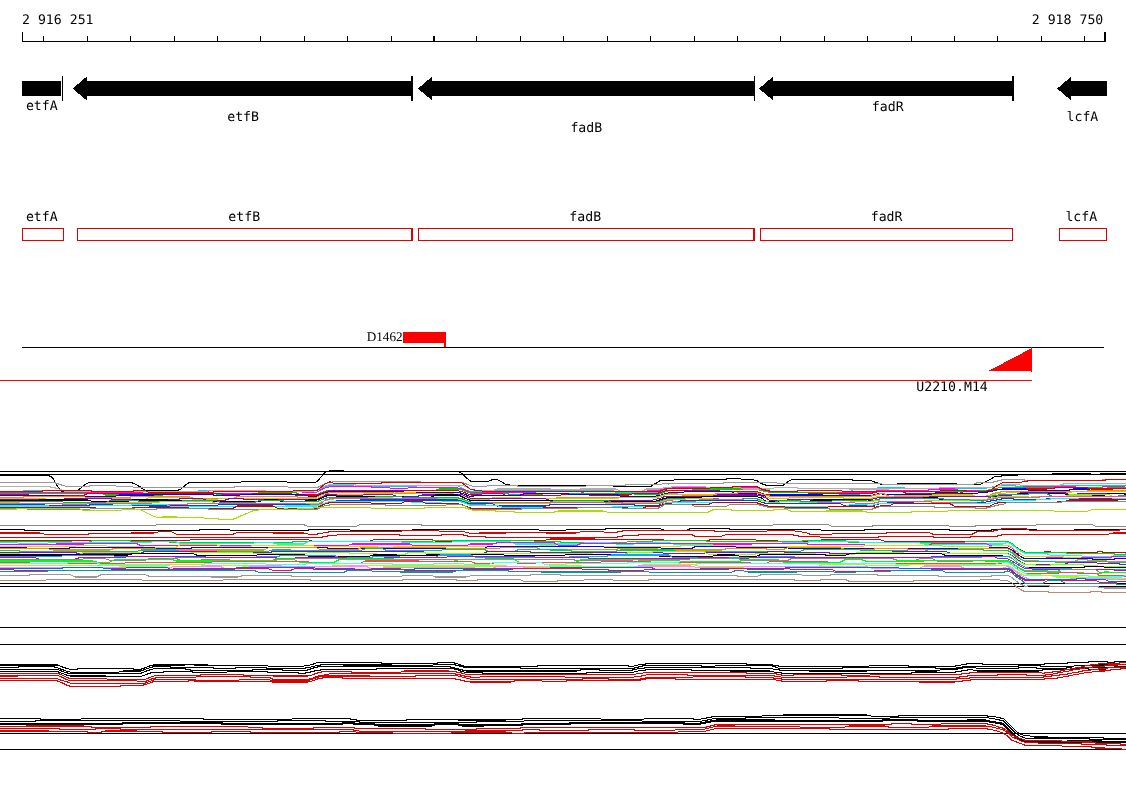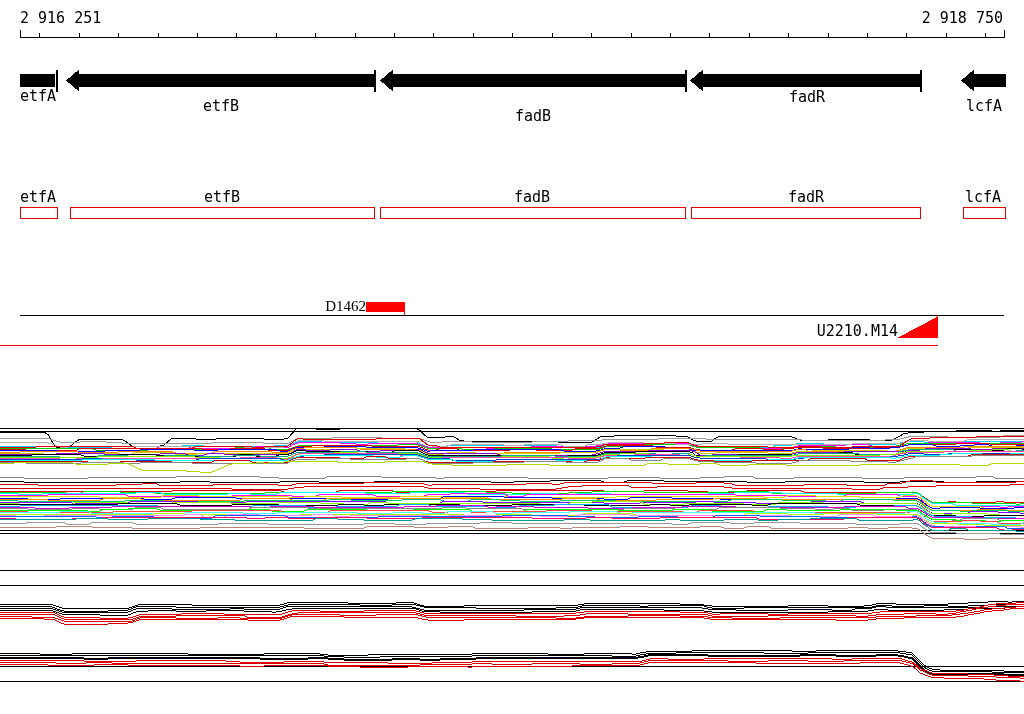--- a/index.html
+++ b/index.html
@@ -1,19 +1,19 @@
 <!DOCTYPE html>
 <html><head>
 <meta charset="utf-8">
 <style>
   html,body{margin:0;padding:0;background:#fff;}
   #screen{position:relative;width:1024px;height:714px;background:#ffffff;overflow:hidden;
           font-family:"DejaVu Sans Mono","Liberation Mono",monospace;}
   #plot{position:absolute;left:0;top:0;}
-  .lbl{position:absolute;font-size:15px;line-height:11px;color:#000;white-space:pre;}
+  .lbl{position:absolute;font-size:12px;line-height:11px;color:#000;white-space:pre;}
   .lbl-c{transform:translateX(-50%);}
 </style>
 </head>
 <body>
 
 <div id="screen">
   <svg id="plot" width="1024" height="714" shape-rendering="crispEdges">
       <line x1="20" y1="37.5" x2="1005" y2="37.5" stroke="#000"></line>
       <line x1="20.5" y1="29.5" x2="20.5" y2="37.5" stroke="#000"></line>
       <line x1="1004.5" y1="29.5" x2="1004.5" y2="37.5" stroke="#000"></line>
@@ -136,21 +136,21 @@
       <polyline points="0,658 4,658 8,658 12,658 16,658 20,658 24,658 28,658 32,658 36,658 40,658 44,658 48,658 52,658 56,658 60,658 64,658 68,658 72,658 76,658 80,658 84,658.5 88,658.5 92,658.5 96,658.5 100,658.5 104,658.5 108,658.5 112,657.5 116,657.5 120,657.5 124,657.5 128,657.5 132,657.5 136,657.5 140,657.5 144,657.5 148,657.5 152,657.5 156,657.5 160,657.5 164,657.5 168,657.5 172,657.5 176,657.5 180,657.5 184,657.5 188,657.5 192,657.5 196,657.5 200,657.5 204,658 208,658 212,658 216,658 220,658 224,658 228,658 232,658 236,658 240,658 244,658 248,658 252,658 256,658 260,658.5 264,658.5 268,658.5 272,658.5 276,658.5 280,658.5 284,658.5 288,658.5 292,658.5 296,658.5 300,658.5 304,658.5 308,658.5 312,657.5 316,657.5 320,657.5 324,658 328,658.5 332,658.5 336,658.5 340,658.5 344,659.5 348,659.5 352,659.5 356,659.5 360,659.5 364,659.5 368,659.5 372,659.5 376,659.5 380,659.5 384,659.5 388,659.5 392,659.5 396,658.5 400,658.5 404,658.5 408,658.5 412,658.5 416,658.5 420,659.5 424,659.5 428,659.5 432,659.5 436,659.5 440,659.5 444,659 448,659 452,659 456,659 460,659 464,659 468,659 472,659 476,658.5 480,658 484,658 488,658 492,658 496,658 500,658 504,658 508,658 512,658 516,658 520,657.5 524,657.5 528,657.5 532,657.5 536,657.5 540,657.5 544,657.5 548,657.5 552,657.5 556,657.5 560,657.5 564,657.5 568,657.5 572,657.5 576,657.5 580,657.5 584,657.5 588,657.5 592,657.5 596,657.5 600,657.5 604,657.5 608,657.5 612,657.5 616,657.5 620,657.5 624,658 628,658 632,658 636,658 640,657 644,656.5 648,655.5 652,655 656,655 660,655 664,655 668,655 672,655 676,655 680,655 684,655 688,655 692,655 696,655 700,655 704,655 708,655.5 712,655.5 716,655.5 720,655.5 724,655.5 728,655.5 732,655.5 736,655.5 740,655.5 744,655.5 748,655.5 752,655.5 756,655.5 760,655.5 764,655.5 768,655.5 772,655.5 776,655.5 780,655.5 784,655.5 788,655.5 792,655.5 796,655.5 800,655.5 804,654.5 808,654.5 812,654.5 816,654.5 820,654.5 824,654.5 828,654.5 832,654.5 836,655.5 840,655.5 844,655.5 848,655.5 852,655.5 856,655.5 860,655.5 864,655.5 868,655.5 872,655.5 876,655.5 880,655 884,655 888,655 892,655 896,655 900,656 904,656.5 908,657.5 912,658 916,662 920,666 924,670 928,672.5 932,674 936,674 940,674 944,674 948,674 952,674 956,674.5 960,674.5 964,674.5 968,674.5 972,674 976,674 980,674 984,674 988,674 992,674 996,674 1000,674 1004,674.5 1008,674.5 1012,674.5 1016,674.5 1020,674.5 1024,674.5" fill="none" stroke="#000000" stroke-width="2"></polyline>
       <polyline points="0,660.5 4,660.5 8,660.5 12,660.5 16,660.5 20,660.5 24,660 28,660 32,660 36,660 40,660 44,660 48,660 52,660 56,660 60,660 64,660 68,660 72,660 76,660 80,660.5 84,661 88,661 92,661 96,661 100,661 104,661 108,661 112,661 116,661 120,661 124,661 128,661 132,661 136,661 140,660.5 144,660.5 148,660.5 152,660.5 156,660.5 160,660.5 164,660.5 168,660.5 172,660.5 176,660.5 180,660.5 184,660.5 188,660.5 192,660.5 196,660.5 200,660.5 204,660.5 208,660.5 212,660.5 216,660.5 220,660.5 224,660.5 228,661.5 232,661.5 236,661.5 240,662 244,662 248,662 252,662 256,662 260,662 264,662 268,662 272,662 276,662 280,662 284,662 288,661.5 292,661.5 296,661.5 300,661.5 304,661.5 308,661.5 312,661.5 316,661.5 320,661.5 324,662 328,662.5 332,662 336,662 340,662 344,662 348,662 352,662 356,662 360,662 364,662 368,662 372,662 376,662 380,662 384,662 388,663 392,663 396,663 400,663 404,663 408,663 412,663 416,663 420,663 424,663 428,663 432,663 436,662 440,662 444,662 448,662 452,662 456,662 460,662 464,662 468,662 472,662 476,661.5 480,661 484,661 488,661 492,661 496,661 500,661 504,661 508,661 512,661 516,661 520,661 524,661.5 528,661.5 532,661.5 536,661.5 540,661.5 544,661.5 548,661.5 552,661.5 556,661.5 560,661.5 564,661.5 568,661.5 572,661.5 576,661.5 580,661.5 584,661.5 588,661.5 592,661.5 596,661.5 600,661.5 604,661.5 608,661.5 612,661.5 616,661.5 620,661.5 624,661.5 628,661.5 632,661.5 636,661.5 640,661.5 644,660.5 648,659.5 652,658.5 656,658.5 660,658.5 664,658.5 668,659 672,659 676,659 680,659 684,659 688,659 692,659 696,659 700,659 704,659 708,658.5 712,658.5 716,658.5 720,658.5 724,658.5 728,658.5 732,658.5 736,658.5 740,658.5 744,658.5 748,658.5 752,658.5 756,658.5 760,658.5 764,658.5 768,658.5 772,658.5 776,658.5 780,658.5 784,658.5 788,658.5 792,658.5 796,658.5 800,658.5 804,658.5 808,658.5 812,658 816,658 820,658 824,658 828,658 832,659 836,659 840,659 844,659 848,659 852,659 856,658 860,658 864,658 868,658 872,658 876,658 880,658 884,658 888,658 892,658 896,658 900,658.5 904,659.5 908,661 912,662 916,664.5 920,668.5 924,670 928,671.5 932,673 936,673 940,673 944,673.5 948,673.5 952,673.5 956,673.5 960,673.5 964,673.5 968,674 972,674 976,674 980,674 984,674.5 988,674.5 992,674.5 996,675.5 1000,675.5 1004,675.5 1008,676 1012,676 1016,676 1020,676.5 1024,676.5" fill="none" stroke="#dd0000" stroke-width="1"></polyline>
       <polyline points="0,662.5 4,662.5 8,662.5 12,662.5 16,662.5 20,662.5 24,662.5 28,662.5 32,662.5 36,662.5 40,662.5 44,662.5 48,662.5 52,662.5 56,663 60,663 64,663 68,663 72,663 76,663 80,663.5 84,663.5 88,662.5 92,662.5 96,662.5 100,662.5 104,662.5 108,662.5 112,663 116,663 120,663 124,663 128,663 132,663 136,663 140,663 144,663 148,663 152,663 156,663 160,663 164,663 168,663 172,663 176,663 180,663 184,663 188,663 192,663 196,663 200,663 204,663 208,663 212,663 216,663 220,663 224,663 228,663 232,663 236,663 240,663.5 244,663.5 248,663.5 252,663.5 256,663.5 260,663.5 264,663.5 268,663.5 272,663.5 276,663.5 280,663.5 284,663.5 288,663.5 292,663.5 296,663.5 300,663.5 304,663.5 308,663.5 312,663.5 316,663.5 320,663.5 324,664 328,665 332,665 336,665 340,665 344,665 348,665 352,665 356,665 360,665 364,665 368,665 372,665 376,665 380,665 384,665 388,665 392,665 396,665 400,665 404,665 408,665 412,665 416,665 420,665 424,664.5 428,664.5 432,664.5 436,664.5 440,664.5 444,664.5 448,664.5 452,664.5 456,664.5 460,664.5 464,664 468,664 472,664 476,663.5 480,663 484,663 488,663 492,664 496,664 500,664 504,664 508,664 512,664 516,664 520,664 524,664 528,664 532,664 536,663.5 540,663.5 544,663.5 548,663.5 552,663.5 556,663.5 560,663.5 564,663.5 568,663.5 572,663.5 576,663.5 580,664 584,664 588,664 592,664 596,664 600,664 604,664 608,664 612,664 616,663 620,663 624,663 628,663 632,663 636,663 640,663 644,662 648,661 652,660 656,660 660,660 664,660 668,660 672,660.5 676,660.5 680,660.5 684,660.5 688,660.5 692,660.5 696,660.5 700,660.5 704,660.5 708,660.5 712,660.5 716,660.5 720,660.5 724,660.5 728,661 732,661 736,661 740,661 744,661 748,661 752,661 756,661 760,661 764,661 768,661 772,660 776,660 780,660 784,660 788,660 792,660 796,660 800,660 804,660 808,661 812,661 816,661 820,661 824,661 828,661 832,661 836,661 840,661 844,661 848,660 852,660 856,660 860,660 864,660 868,660 872,660 876,660 880,660 884,660 888,660 892,660 896,660 900,660.5 904,661.5 908,662.5 912,663.5 916,666 920,670 924,671.5 928,673.5 932,675 936,675 940,675 944,675.5 948,675.5 952,675.5 956,675.5 960,675.5 964,675.5 968,676 972,676 976,676 980,676 984,676.5 988,676.5 992,676.5 996,677 1000,677 1004,677 1008,677.5 1012,677.5 1016,677.5 1020,678 1024,678" fill="none" stroke="#dd0000" stroke-width="1"></polyline>
       <polyline points="0,664.5 4,664.5 8,664.5 12,664.5 16,664.5 20,664.5 24,664.5 28,664.5 32,664.5 36,664.5 40,664.5 44,664.5 48,665 52,665 56,665 60,665 64,665 68,665 72,665 76,665 80,665.5 84,665.5 88,665.5 92,665.5 96,664.5 100,664.5 104,664.5 108,664.5 112,664.5 116,664.5 120,664.5 124,664.5 128,665 132,665 136,665 140,665 144,665 148,665.5 152,665.5 156,665.5 160,665.5 164,665.5 168,665.5 172,665.5 176,665.5 180,665.5 184,665.5 188,665.5 192,665.5 196,665 200,665 204,665 208,665 212,665 216,665 220,665 224,665 228,665.5 232,665.5 236,665.5 240,666 244,666 248,666 252,666 256,666 260,666 264,666 268,665.5 272,665.5 276,665.5 280,665.5 284,665.5 288,665.5 292,665.5 296,665.5 300,665.5 304,665.5 308,665.5 312,665 316,665 320,665 324,665.5 328,666 332,666 336,666 340,666 344,666 348,666 352,666 356,666 360,667 364,667 368,667 372,667 376,667 380,667 384,667 388,667 392,667 396,667 400,667 404,667 408,667 412,666 416,666 420,666 424,666 428,666 432,666 436,666 440,666 444,666 448,666 452,666 456,666 460,666 464,666 468,667 472,667 476,666.5 480,666 484,666 488,666 492,666 496,666 500,666 504,666 508,666 512,666 516,666 520,666 524,666 528,666 532,666 536,666 540,666 544,666 548,666 552,666 556,666 560,666 564,666 568,666 572,666 576,665.5 580,665.5 584,665.5 588,665.5 592,665.5 596,665.5 600,665.5 604,665.5 608,665.5 612,665.5 616,665.5 620,665 624,665 628,665 632,665 636,665 640,665 644,664 648,663 652,662 656,662 660,662 664,662 668,662 672,662 676,662 680,662 684,662 688,662 692,662 696,662 700,662 704,662 708,662 712,662.5 716,662.5 720,662.5 724,662.5 728,662.5 732,662.5 736,662.5 740,662.5 744,662.5 748,662.5 752,662.5 756,663 760,663 764,663 768,663 772,663 776,663 780,663 784,663 788,663 792,663 796,663 800,663 804,663 808,663 812,663 816,663 820,663 824,663 828,663 832,663 836,663 840,663 844,663 848,663 852,663 856,663 860,663 864,662.5 868,662.5 872,662.5 876,662.5 880,662.5 884,662.5 888,662.5 892,662.5 896,662.5 900,663 904,664 908,665 912,666.5 916,669 920,673 924,674.5 928,676 932,677.5 936,677.5 940,677.5 944,678 948,678 952,678 956,678 960,678 964,678 968,678.5 972,678.5 976,678.5 980,678.5 984,679 988,679 992,679 996,680 1000,680 1004,680 1008,680.5 1012,680.5 1016,680.5 1020,681 1024,681" fill="none" stroke="#dd0000" stroke-width="1"></polyline>
     </svg>
 
   <div class="lbl" style="left:20px;top:13px;">2 916 251</div>
   <div class="lbl" style="right:21px;top:13px;">2 918 750</div>
 
   <div class="lbl" style="right:658px;top:301px;font-family:Liberation Serif, serif;">D1462</div>
-  <div class="lbl" style="right:126px;top:326px;">U2210.M14</div>
+  <div class="lbl" style="right:126px;top:346px;">U2210.M14</div>
 
   <div id="gene-labels">
       <div class="lbl lbl-c" style="left: 38px; top: 91px;">etfA</div>
       <div class="lbl lbl-c" style="left: 221px; top: 101px;">etfB</div>
       <div class="lbl lbl-c" style="left: 533px; top: 111px;">fadB</div>
       <div class="lbl lbl-c" style="left: 807px; top: 92px;">fadR</div>
       <div class="lbl lbl-c" style="left: 984px; top: 101px;">lcfA</div>
       <div class="lbl lbl-c" style="left: 38px; top: 192px;">etfA</div>
       <div class="lbl lbl-c" style="left: 222px; top: 192px;">etfB</div>
       <div class="lbl lbl-c" style="left: 532px; top: 192px;">fadB</div>

